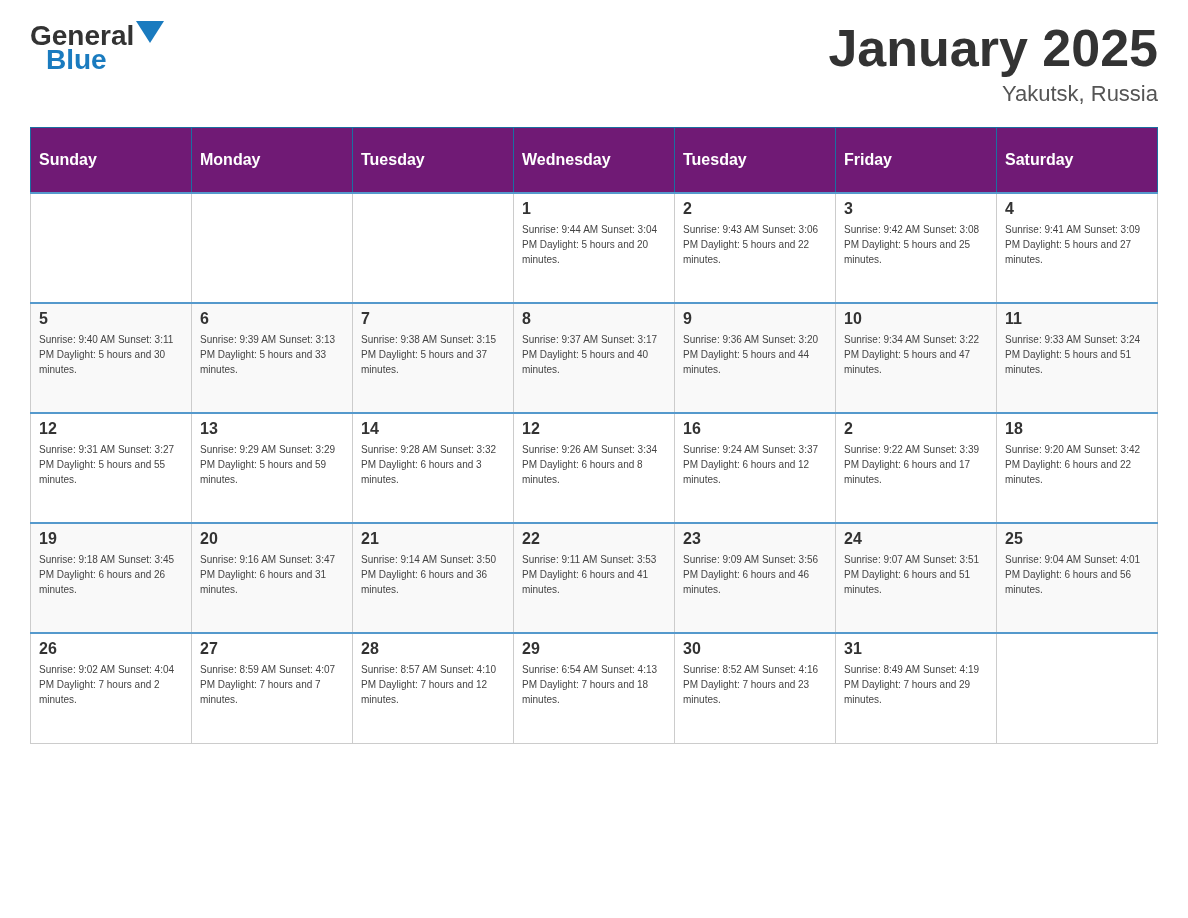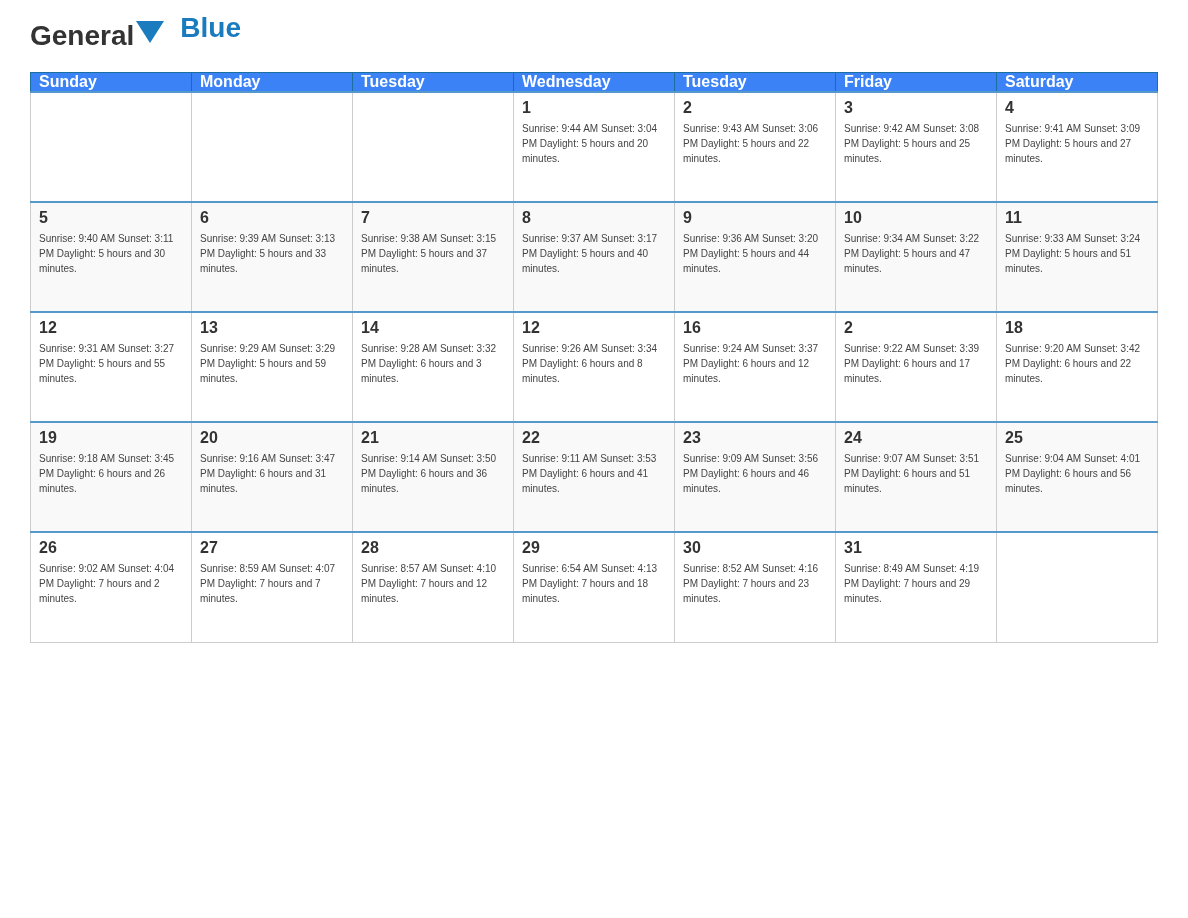--- a/index.html
+++ b/index.html
@@ -44,25 +44,25 @@
       font-size: 22px;
       color: #555;
       margin-top: 4px;
     }
     .calendar-table {
       width: 100%;
       border-collapse: collapse;
       table-layout: fixed;
     }
     .calendar-table thead tr th {
-      background-color: #3b82f6;
+      background-color: #701a75;
       color: #fff;
       font-size: 16px;
       font-weight: 600;
-      padding: 0 8px;
+      padding: 23px 8px;
       text-align: left;
       border: 1px solid #1a6fa0;
     }
     .calendar-table tbody tr td {
       border: 1px solid #ccc;
       vertical-align: top;
       padding: 6px 8px;
       min-height: 90px;
       height: 110px;
     }
@@ -94,29 +94,33 @@
     
     tbody tr {
       border-top: 2px solid #5599cc;
     }
   </style>
 </head>
 <body>
 
 <div class="header">
   <div class="logo">
-    <div style="display:flex; flex-direction:row; align-items:flex-start;">
+    <div style="display:flex; flex-direction:column; align-items:flex-start;">
       <div style="display:flex; align-items:center;">
         <span class="logo-text-general">General</span>
         <svg width="28" height="28" viewBox="0 0 28 28" style="margin-left:2px; margin-top:-2px;">
           <polygon points="0,0 28,0 14,22" fill="#1a7bbf"></polygon>
         </svg>
       </div>
       <span class="logo-text-blue" style="margin-top:-8px; margin-left:16px;">Blue</span>
     </div>
+  </div>
+  <div class="title-section">
+    <div class="calendar-title">January 2025</div>
+    <div class="calendar-subtitle">Yakutsk, Russia</div>
   </div>
 </div>
 
 <table class="calendar-table">
   <thead>
     <tr>
       <th>Sunday</th>
       <th>Monday</th>
       <th>Tuesday</th>
       <th>Wednesday</th>

